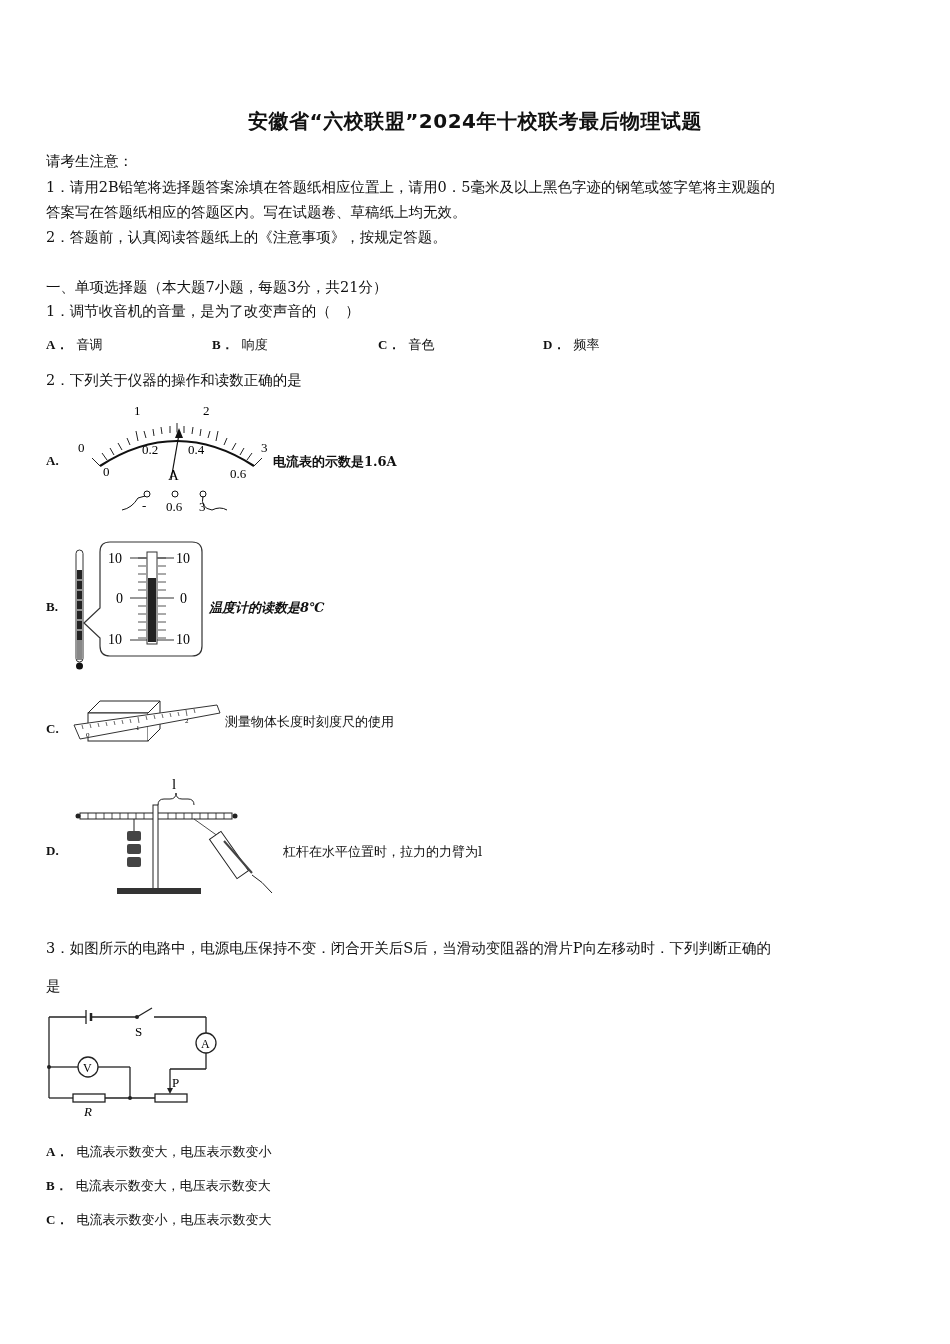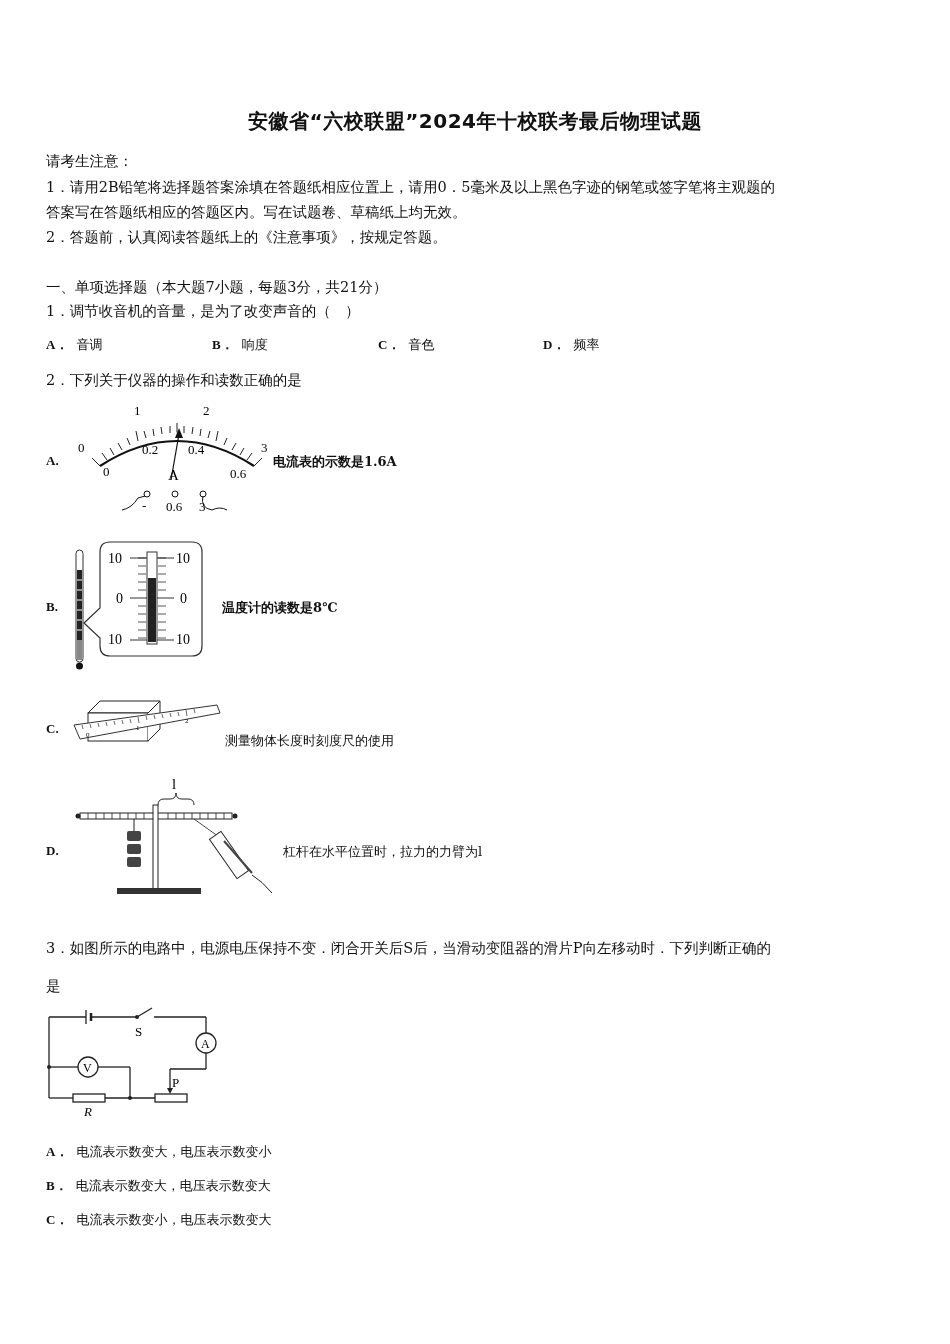--- a/index.html
+++ b/index.html
@@ -132,21 +132,21 @@
   </g>
   <rect x="77" y="12" width="10" height="92" fill="#fff" stroke="#333"></rect>
   <rect x="78" y="38" width="8" height="64" fill="#222"></rect>
   <text x="38" y="23" font-size="14">10</text>
   <text x="106" y="23" font-size="14">10</text>
   <text x="46" y="63" font-size="14">0</text>
   <text x="110" y="63" font-size="14">0</text>
   <text x="38" y="104" font-size="14">10</text>
   <text x="106" y="104" font-size="14">10</text>
 </svg>
-<div class="abs opt bold" style="left:222px;top:599px;">温度计的读数是8℃</div>
+<div class="abs opt bold" style="left:209px;top:599px;font-style:italic;">温度计的读数是8℃</div>
 
 <div class="abs opt" style="left:46px;top:721px;"><span class="lbl">C.</span></div>
 <svg class="abs" style="left:72px;top:695px;" width="150" height="50">
   <path d="M16,18 L28,6 L88,6 L76,18 Z" fill="#fff" stroke="#222"></path>
   <rect x="16" y="18" width="60" height="28" fill="#fff" stroke="#222"></rect>
   <path d="M76,18 L88,6 L88,34 L76,46" fill="#fff" stroke="#222"></path>
   <path d="M2,30 L145,10 L148,18 L8,44 Z" fill="#fff" stroke="#333"></path>
   <g stroke="#444" stroke-width="0.8">
     <line x1="10" y1="30" x2="11" y2="34"></line>
       <line x1="18" y1="29" x2="19" y2="33"></line>
@@ -161,21 +161,21 @@
     <line x1="90" y1="19" x2="91" y2="23"></line>
       <line x1="98" y1="18" x2="99" y2="22"></line>
     <line x1="106" y1="17" x2="107" y2="21"></line>
       <line x1="114" y1="15" x2="115" y2="21"></line>
     <line x1="122" y1="14" x2="123" y2="18"></line>
   </g>
   <text x="14" y="42" font-size="7">0</text>
   <text x="64" y="35" font-size="7">1</text>
   <text x="113" y="28" font-size="7">2</text>
 </svg>
-<div class="abs opt" style="left:225px;top:732px;">测量物体长度时刻度尺的使用</div>
+<div class="abs opt" style="left:225px;top:713px;">测量物体长度时刻度尺的使用</div>
 
 <div class="abs opt" style="left:46px;top:843px;"><span class="lbl">D.</span></div>
 <svg class="abs" style="left:72px;top:775px;" width="210" height="125">
   <rect x="8" y="38" width="152" height="6" fill="#fff" stroke="#222"></rect>
   <g stroke="#222" stroke-width="0.8">
     <line x1="16" y1="38" x2="16" y2="44"></line>
       <line x1="24" y1="38" x2="24" y2="44"></line>
     <line x1="32" y1="38" x2="32" y2="44"></line>
       <line x1="40" y1="38" x2="40" y2="44"></line>
     <line x1="48" y1="38" x2="48" y2="44"></line>

